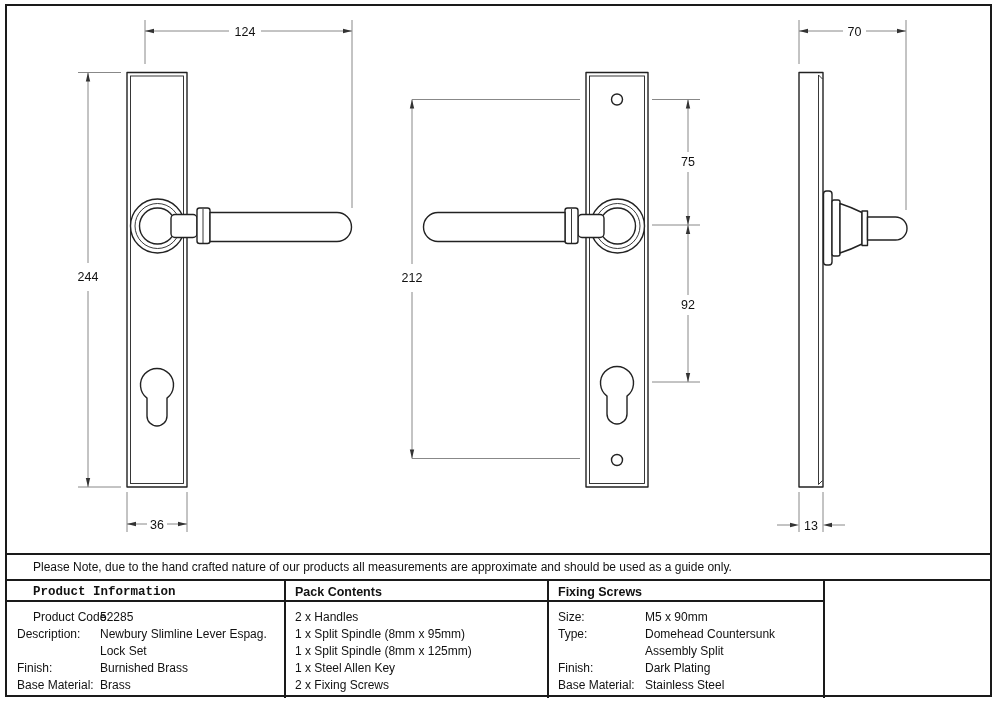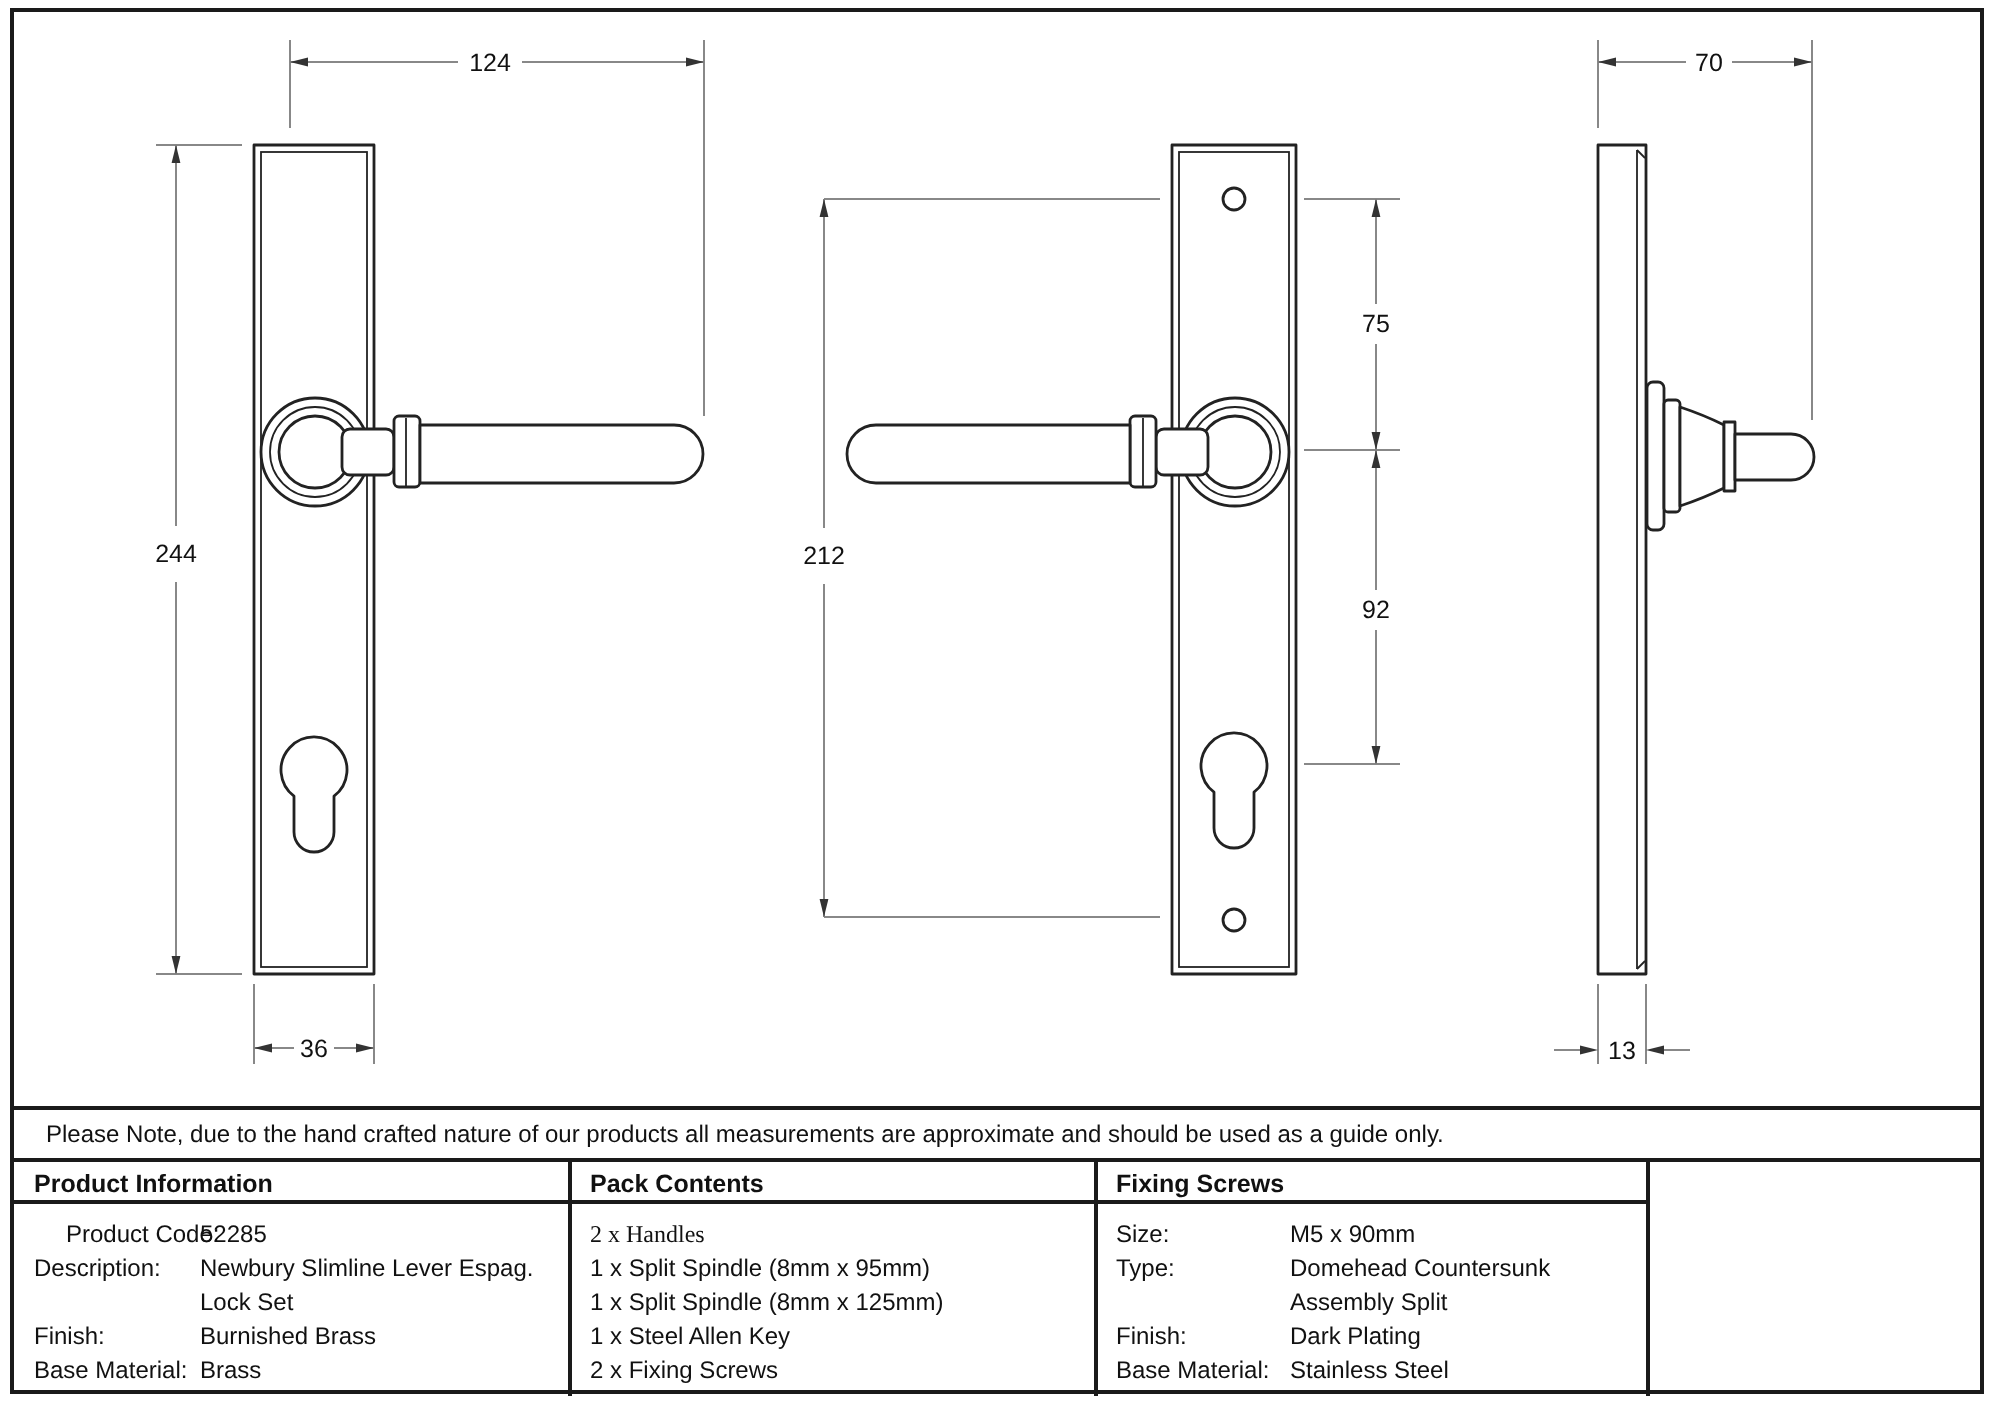--- a/index.html
+++ b/index.html
@@ -3,21 +3,21 @@
 <meta charset="utf-8">
 <style>
   html,body{margin:0;padding:0;background:#fff;}
   .sheet{position:relative;width:1000px;height:703px;background:#fff;overflow:hidden;
          font-family:"Liberation Sans",sans-serif;color:#111;}
   .abs{position:absolute;}
   .outer-border{left:5px;top:4px;width:987px;height:693px;border:2px solid #1a1a1a;box-sizing:border-box;}
   .drawing-svg{left:0;top:0;}
   .note-bar{left:5px;top:553px;width:987px;height:28px;border-top:2px solid #1a1a1a;
             border-bottom:2px solid #1a1a1a;box-sizing:border-box;display:flex;align-items:center;
-            padding-left:18px;font-size:12px;}
+            padding-left:28px;font-size:12px;}
   .vline{width:2px;background:#1a1a1a;top:581px;height:117px;}
   .hline{height:2px;background:#1a1a1a;}
   .cell{position:absolute;font-size:12px;white-space:nowrap;line-height:16px;}
   .th{font-size:12.5px;font-weight:600;}
   .logo-cell{left:825px;top:581px;width:169px;height:117px;display:flex;align-items:center;
              justify-content:center;gap:8px;}
   .logo-bar{width:2px;height:30px;background:#222;}
   .logo-text{font-size:10px;letter-spacing:2.2px;color:#333;font-weight:500;}
   
   .s{stroke:#222;stroke-width:1.4;fill:none;stroke-linejoin:round;}
@@ -162,35 +162,35 @@
 
   <div class="abs note-bar">
     <span>Please Note, due to the hand crafted nature of our products all measurements are approximate and should be used as a guide only.</span>
   </div>
 
   <div class="abs vline" style="left:284px;"></div>
   <div class="abs vline" style="left:547px;"></div>
   <div class="abs vline" style="left:823px;"></div>
   <div class="abs hline" style="left:5px;top:600px;width:818px;"></div>
 
-  <div class="cell th" style="left:17px;top:584px;">Product Information</div>
+  <div class="cell th" style="left:33px;top:584px;font-family:Liberation Mono, monospace;">Product Information</div>
   <div class="cell th" style="left:295px;top:584px;">Pack Contents</div>
   <div class="cell th" style="left:558px;top:584px;">Fixing Screws</div>
 
   <div class="cell" style="left:17px;top:609px;margin-left:16px;">Product Code:</div>
   <div class="cell" style="left:100px;top:609px;">52285</div>
   <div class="cell" style="left:17px;top:626px;">Description:</div>
   <div class="cell" style="left:100px;top:626px;">Newbury Slimline Lever Espag.</div>
   <div class="cell" style="left:100px;top:643px;text-align:center;">Lock Set</div>
   <div class="cell" style="left:17px;top:660px;">Finish:</div>
   <div class="cell" style="left:100px;top:660px;">Burnished Brass</div>
   <div class="cell" style="left:17px;top:677px;">Base Material:</div>
   <div class="cell" style="left:100px;top:677px;">Brass</div>
 
-  <div class="cell" style="left:295px;top:609px;font-family:Liberation Serif, serif;">2 x Handles</div>
+  <div class="cell" style="left:295px;top:609px;">2 x Handles</div>
   <div class="cell" style="left:295px;top:626px;">1 x Split Spindle (8mm x 95mm)</div>
   <div class="cell" style="left:295px;top:643px;">1 x Split Spindle (8mm x 125mm)</div>
   <div class="cell" style="left:295px;top:660px;">1 x Steel Allen Key</div>
   <div class="cell" style="left:295px;top:677px;">2 x Fixing Screws</div>
 
   <div class="cell" style="left:558px;top:609px;">Size:</div>
   <div class="cell" style="left:645px;top:609px;">M5 x 90mm</div>
   <div class="cell" style="left:558px;top:626px;">Type:</div>
   <div class="cell" style="left:645px;top:626px;">Domehead Countersunk</div>
   <div class="cell" style="left:645px;top:643px;">Assembly Split</div>

